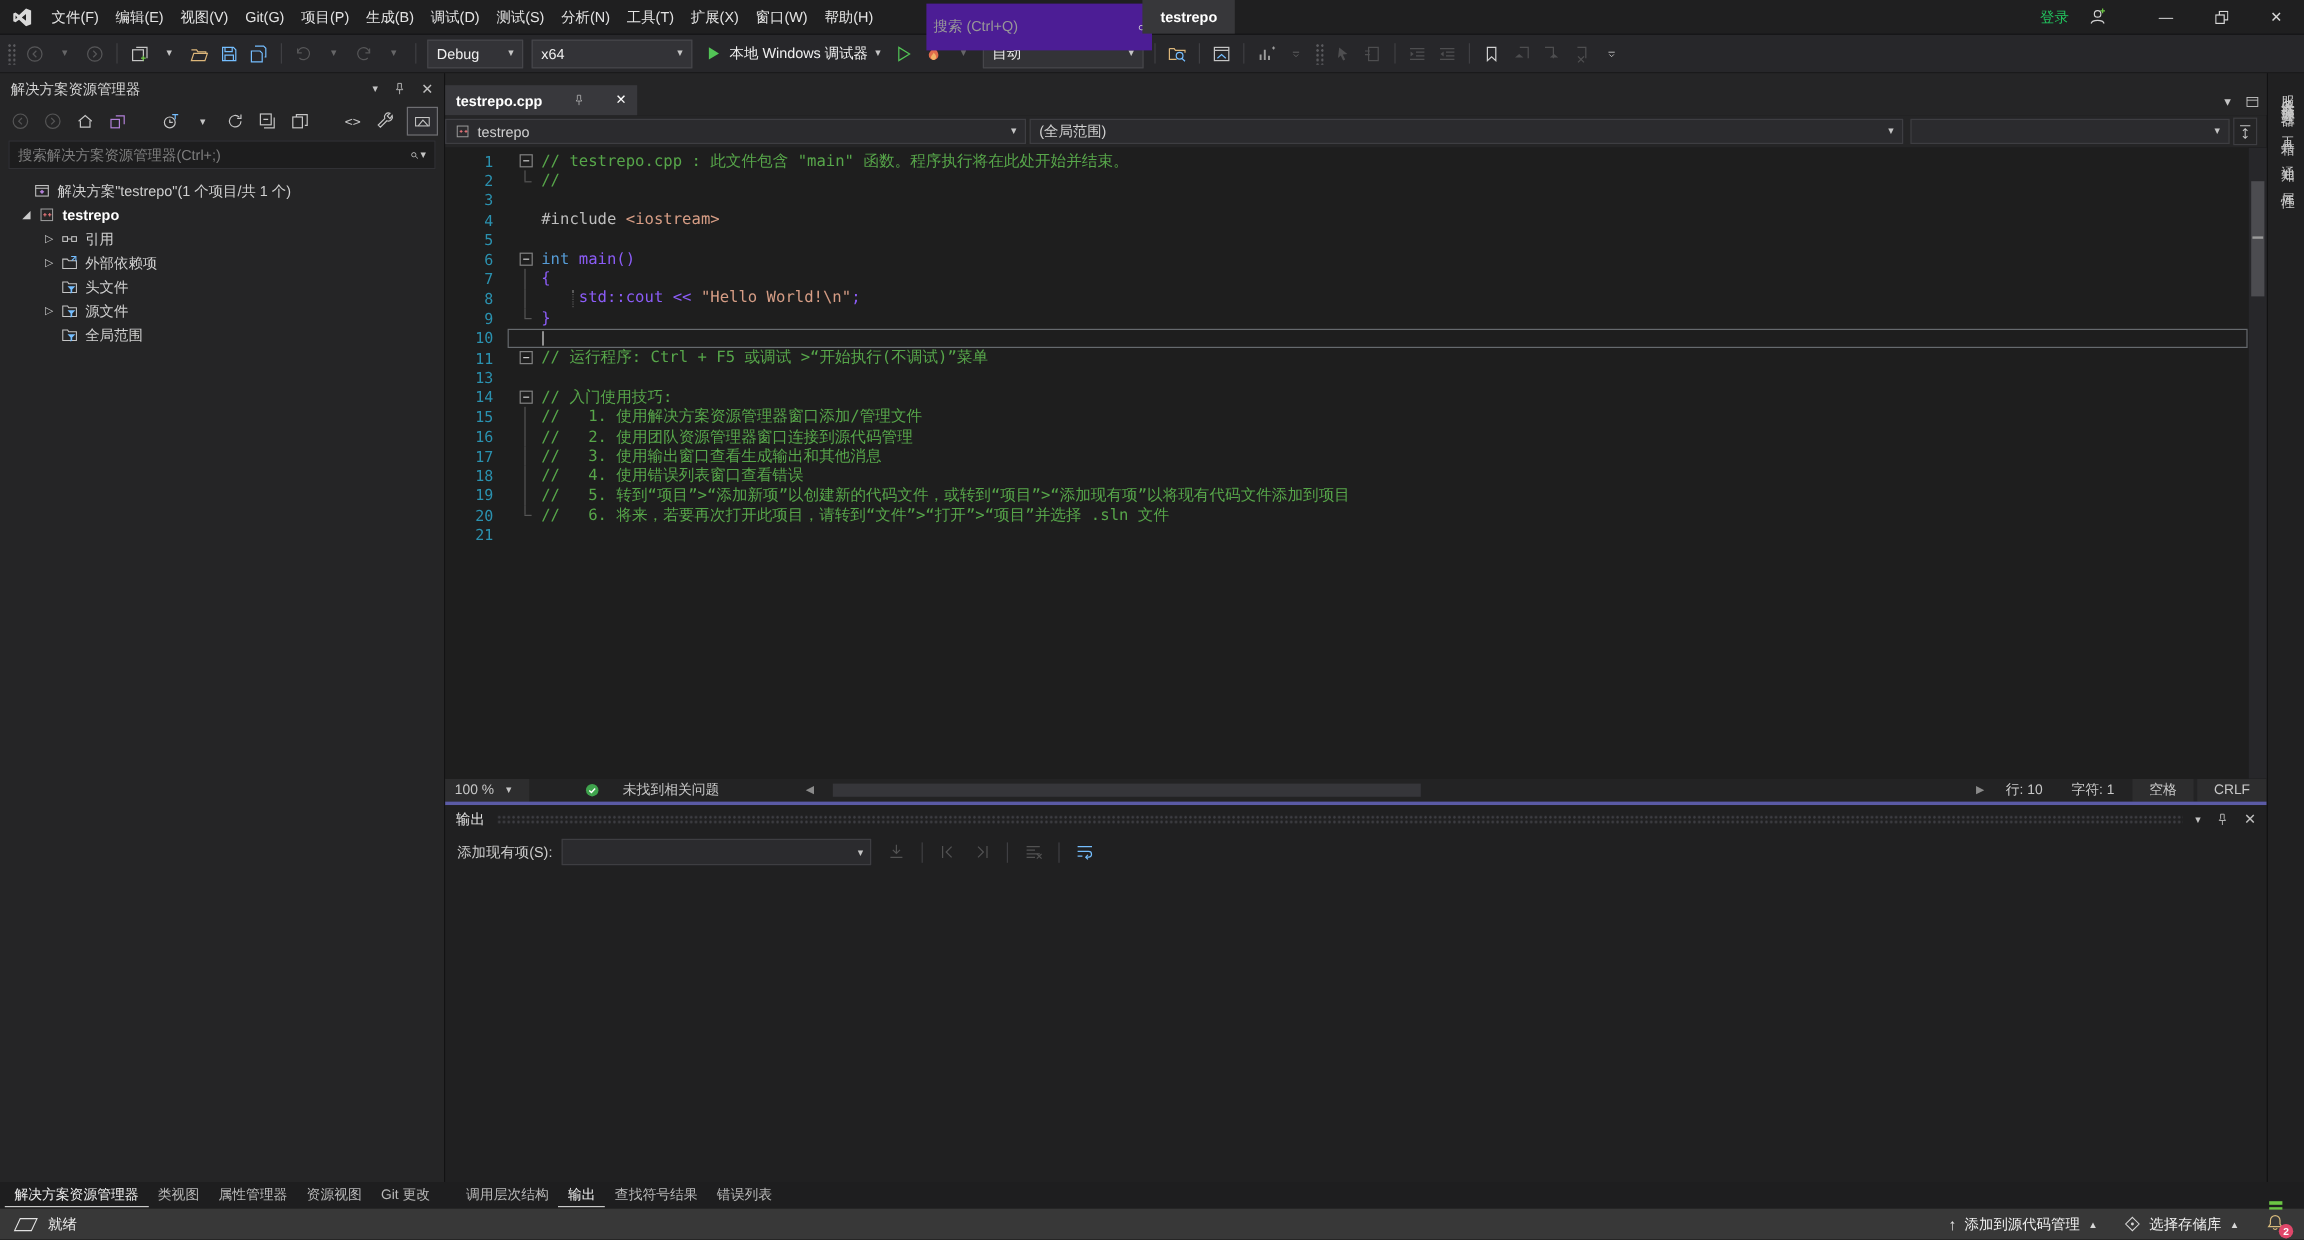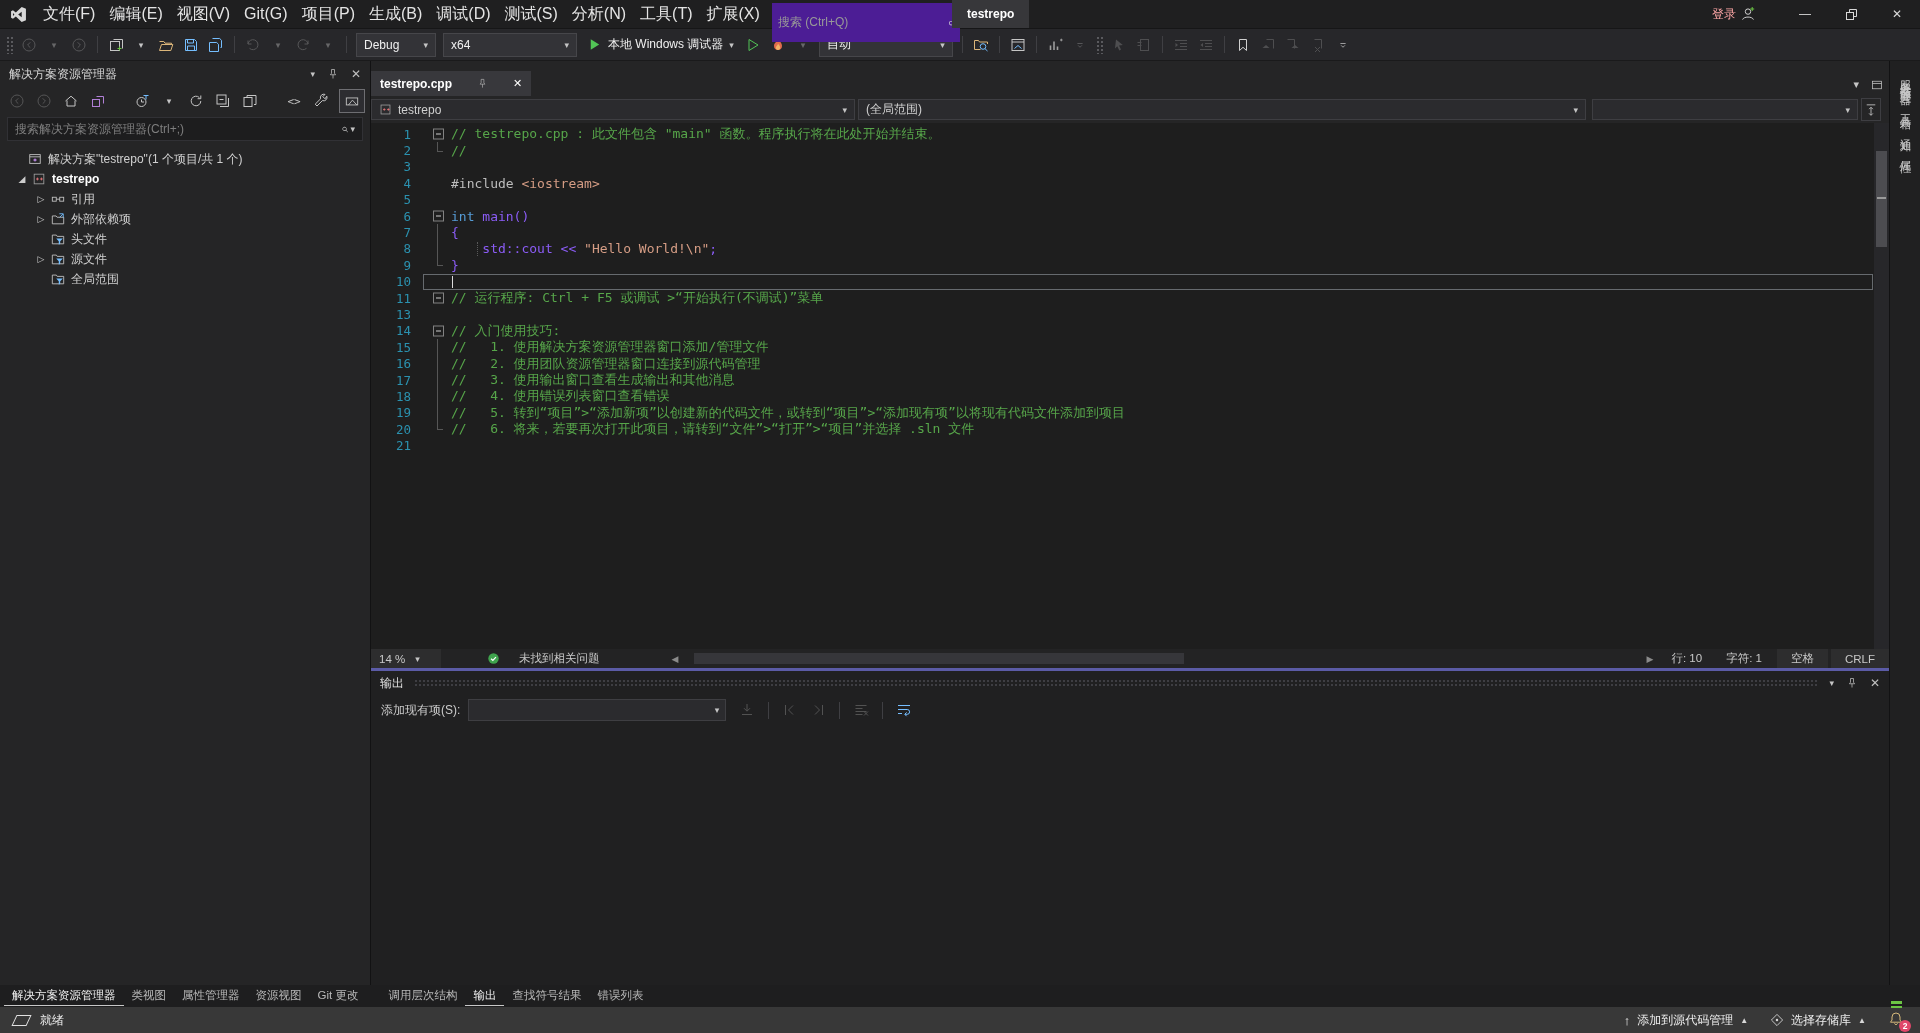--- a/index.html
+++ b/index.html
@@ -2,28 +2,28 @@
 <html><head>
 <meta charset="utf-8">
 <style>
   html,body{margin:0;padding:0}
   body{width:1920px;height:1033px;overflow:hidden;background:#1e1e1e;
        font-family:"Liberation Sans","DejaVu Sans",sans-serif;color:#cccccc;font-size:12px;position:relative;user-select:none}
   svg{display:block}
   
   .titlebar{height:28px;background:#1f1f20;border-bottom:1px solid #161617;display:flex;align-items:center;position:relative}
   .vslogo{width:36px;height:100%;display:flex;align-items:center;justify-content:center}
-  .menu-item{padding:0 7px;height:100%;display:flex;align-items:center;color:#e4e4e4;font-size:16px;white-space:nowrap}
+  .menu-item{padding:0 7px;height:100%;display:flex;align-items:center;color:#e4e4e4;font-size:12px;white-space:nowrap}
   .qsearch{position:absolute;left:772px;top:3px;width:176px;height:15px;background:#4c1d95;display:flex;align-items:center;
            padding:12px 6px;color:#989898;font-size:12px}
   .qsearch .mag{margin-left:auto;color:#d8d8d8;font-size:13px;transform:rotate(-90deg)}
   .wintitle{position:absolute;left:952px;top:0;height:28px;padding:0 15px;background:#37373a;color:#ffffff;
             font-weight:bold;display:flex;align-items:center;font-size:12px}
   .tb-right{position:absolute;right:0;top:0;height:28px;display:flex;align-items:center}
-  .signin{color:#fca5a5;margin-right:4px}
+  .signin{color:#22c55e;margin-right:16px}
   .winbtn{width:46px;height:28px;display:flex;align-items:center;justify-content:center;color:#d8d8d8;font-size:12px}
   
   .toolbar{height:31px;background:#27272a;border-bottom:1px solid #1a1a1b;display:flex;align-items:center;padding:0 4px;gap:3px}
   .tbi{height:24px;min-width:20px;display:flex;align-items:center;justify-content:center;padding:0 1px}
   .tbi.dis{opacity:.40}
   .tbsep{width:1px;height:17px;background:#3f3f43;margin:0 4px}
   .tbbox{height:22px;background:#333337;border:1px solid #46464a;display:flex;align-items:center;
          padding:0 7px;color:#f0f0f0;gap:6px;margin:0 2px}
   .tbbox .cdown{margin-left:auto;color:#c5c5c5;font-size:9px}
   .runbtn{display:flex;align-items:center;gap:6px;color:#f0f0f0;padding:0 5px;height:24px}
@@ -761,21 +761,21 @@
             <span class="ctext"></span>
           </span>
         </div>
         <div class="vscroll">
         <div class="vthumb"></div>
         <div class="vmark"></div>
       </div>
     </div>
     <div class="ed-status">
       <div class="zoombox">
-        <span>14 %</span>
+        <span>100 %</span>
         <span class="caret">▾</span>
       </div>
       <div class="health">
         <svg width="13" height="13" viewBox="0 0 16 16">
             <circle cx="8" cy="8" r="6.4" fill="#3fa34d"></circle>
             <path d="M5 8.3 7.2 10.4 11 6.2" stroke="#ffffff" stroke-width="1.5" fill="none"></path>
           </svg>
         <span>未找到相关问题</span>
       </div>
       <span class="hscr-arrow" style="margin-left:66px">◀</span>

